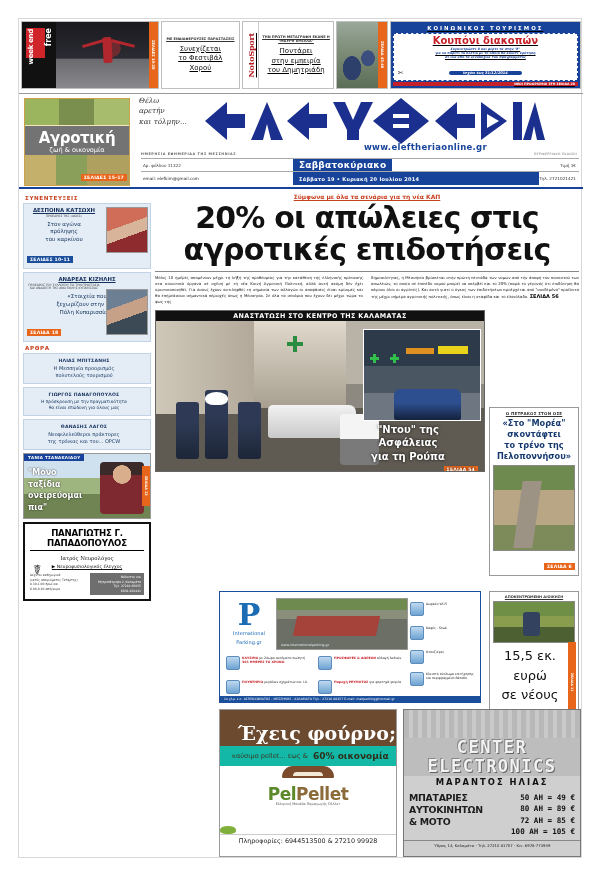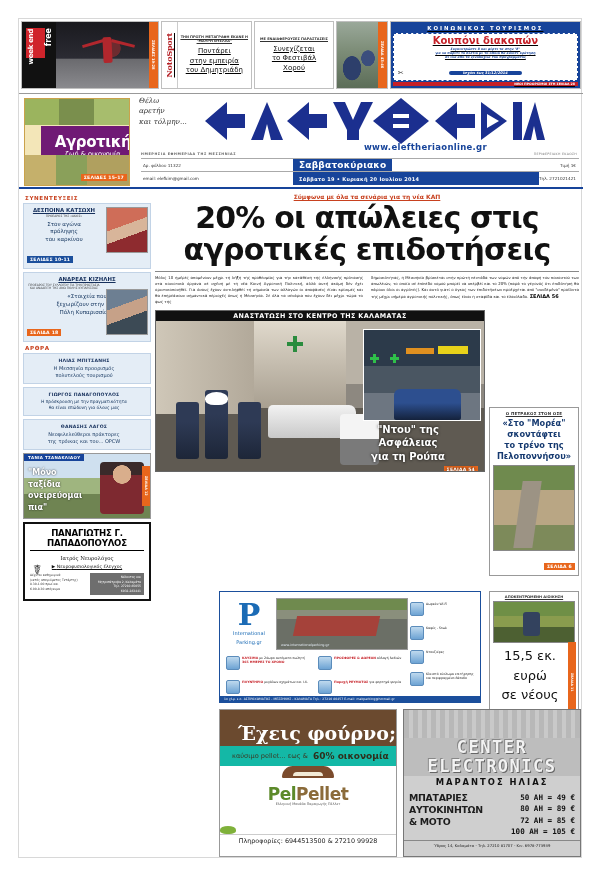--- a/index.html
+++ b/index.html
@@ -166,22 +166,22 @@
   .agrotiki .strip-top {
     position: absolute; left: 0; top: 0; width: 100%; height: 26px;
     background: linear-gradient(90deg,#9bb45e 0 33%, #7a8f4d 33% 66%, #a7bd6d 66% 100%);
   }
   .agrotiki .strip-bot {
     position: absolute; left: 0; bottom: 0; width: 100%; height: 30px;
     background: linear-gradient(90deg,#c5b06b 0 30%, #8aa05a 30% 60%, #b0a05f 60% 100%);
   }
   .agrotiki .band {
     position: absolute; left: 0; top: 27px; width: 100%; height: 33px;
-    background: #701a75; display: flex; flex-direction: column;
-    align-items: center; justify-content: flex-end; margin-left: 16px;
+    background: #737373; display: flex; flex-direction: column;
+    align-items: center; justify-content: center;
   }
   .agrotiki .band .t1x {
     color: #fff; font-size: 15px; font-weight: bold; line-height: 15px;
     letter-spacing: -.4px;
   }
   .agrotiki .band .t2x { color: #fff; font-size: 6.6px; line-height: 9px; }
   .agrotiki .ptag { position: absolute; right: 2px; bottom: 2px; }
 
   .motto {
     position: absolute; left: 120px; top: 2px; width: 62px;
@@ -633,38 +633,38 @@
         <div class="wsub">&nbsp;</div>
       </div>
       <div class="photo-dance">
         <div class="figure"></div>
             <div class="arm-l"></div>
             <div class="arm-r"></div>
         <div class="side-tag-v">ΣΕΛΙΔΕΣ 19-28</div>
       </div>
     </div>
 
-    <div class="teaser t2">
-      <div class="notosport">
-        <span>NotoSport</span>
-      </div>
-      <div class="teaser-text">
-        <div class="kicker-sm">ΤΗΝ ΠΡΩΤΗ ΜΕΤΑΓΡΑΦΗ ΕΚΑΝΕ Η "ΜΑΥΡΗ ΘΥΕΛΛΑ"</div>
-        <div class="teaser-head">Ποντάρει</div>
-        <div class="teaser-head">στην εμπειρία</div>
-        <div class="teaser-head">του Δημητριάδη</div>
-      </div>
-    </div>
-
     <div class="teaser" style="width:80px">
       <div class="teaser-text">
         <div class="kicker-sm">ΜΕ ΕΝΔΙΑΦΕΡΟΥΣΕΣ ΠΑΡΑΣΤΑΣΕΙΣ</div>
         <div class="teaser-head">Συνεχίζεται</div>
         <div class="teaser-head">το Φεστιβάλ</div>
         <div class="teaser-head">Χορού</div>
+      </div>
+    </div>
+
+    <div class="teaser t2">
+      <div class="notosport">
+        <span>NotoSport</span>
+      </div>
+      <div class="teaser-text">
+        <div class="kicker-sm">ΤΗΝ ΠΡΩΤΗ ΜΕΤΑΓΡΑΦΗ ΕΚΑΝΕ Η "ΜΑΥΡΗ ΘΥΕΛΛΑ"</div>
+        <div class="teaser-head">Ποντάρει</div>
+        <div class="teaser-head">στην εμπειρία</div>
+        <div class="teaser-head">του Δημητριάδη</div>
       </div>
     </div>
 
     <div class="teaser" style="width:52px">
       <div class="photo-soccer">
         <div class="side-tag-v">ΣΕΛΙΔΑ 43-46</div>
       </div>
     </div>
 
     <div class="teaser coupon" style="width:192px">

